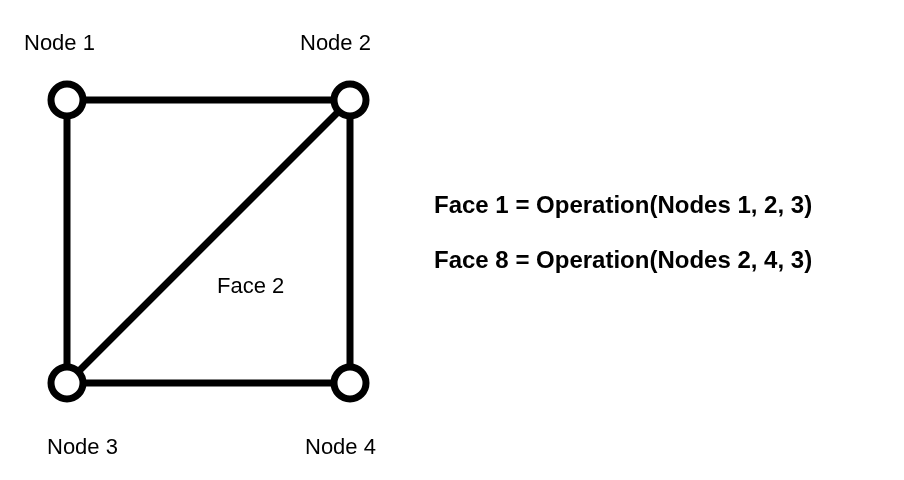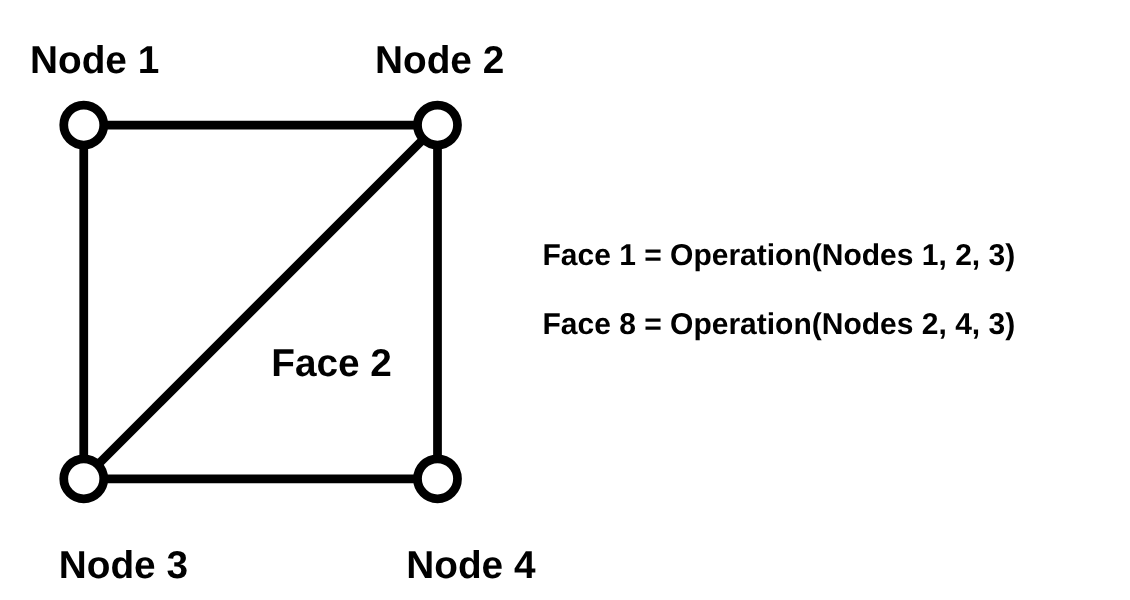--- a/index.html
+++ b/index.html
@@ -15,42 +15,42 @@
     font-family: "Liberation Sans", sans-serif;
     overflow: hidden;
   }
   svg.mesh {
     position: absolute;
     left: 0;
     top: 0;
   }
   .label {
     position: absolute;
-    font-weight: bold;
-    font-size: 31px;
+    font-weight: normal;
+    font-size: 22px;
     color: #000000;
     white-space: nowrap;
     line-height: 1.1;
   }
   .equation {
     position: absolute;
     left: 424px;
     font-weight: bold;
     font-size: 24px;
     color: #000000;
     white-space: nowrap;
     line-height: 1.1;
     margin-left: 10px;
   }
   .eq-1 { top: 192px; }
   .eq-2 { top: 247px; }
   .node-1-label { left: 24px;  top: 31px; }
   .node-2-label { left: 300px; top: 31px; }
   .node-3-label { left: 22px;  top: 435px; margin-left: 25px; }
-  .node-4-label { left: 305px; top: 435px; margin-left: 20px; }
+  .node-4-label { left: 305px; top: 435px; }
   .face-1-label { left: 115px; top: 150px; }
   .face-2-label { left: 217px; top: 274px; }
 </style>
 </head>
 <body>
 
 <div class="canvas">
 
   <svg class="mesh" width="904" height="480" viewBox="0 0 904 480">
 

